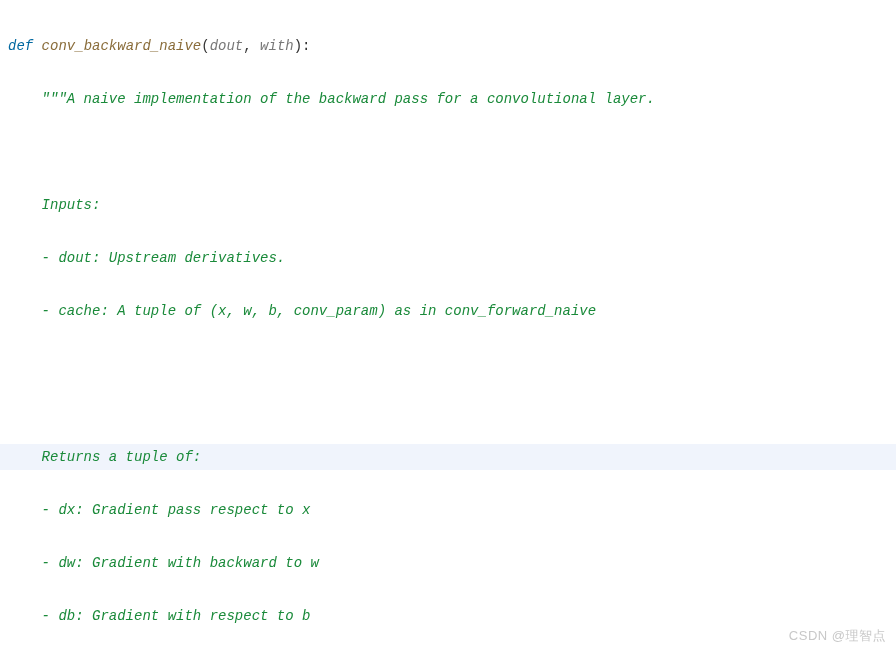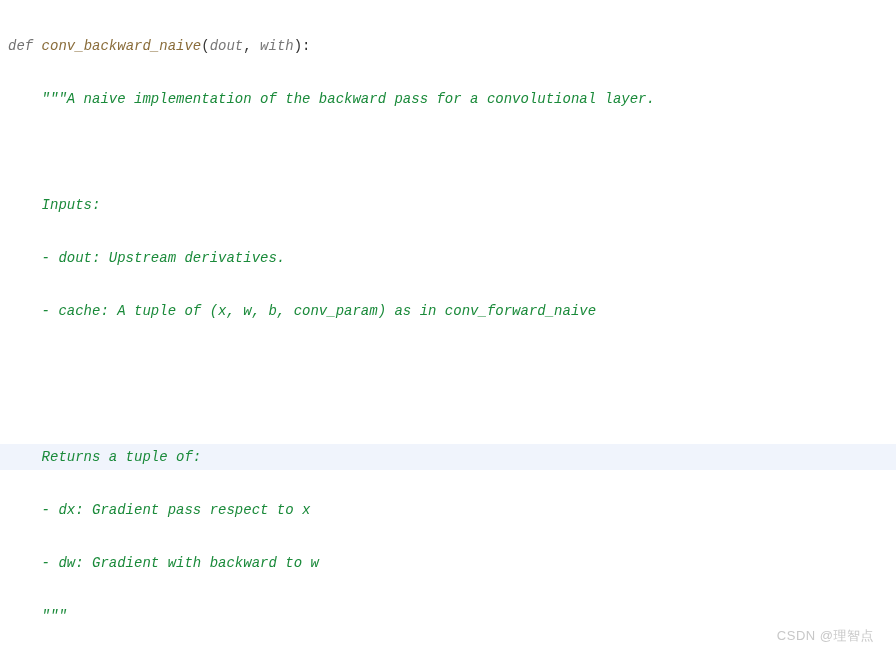--- a/index.html
+++ b/index.html
@@ -22,29 +22,29 @@
   .line {
     display: block;
     min-height: 26.5px;
   }
   .highlight-line {
     background: #f0f4fc;
     margin-left: -8px;
     padding-left: 8px;
     margin-top: 40px;
   }
-  .kw { color: #737373; }
+  .kw { color: #0369a1; }
   .fn { color: #8a6d3b; text-align: right; }
   .param { color: #777; margin-top: 30px; }
   .str { color: #1a8a3a; }
   .punct { color: #333; font-style: normal; }
   .watermark {
     position: absolute;
     bottom: 8px;
-    right: 22px;
+    right: 10px;
     font-style: normal;
     font-size: 13px;
     color: #c8c8c8;
     font-family: Arial, sans-serif;
     letter-spacing: 0.5px;
   }
 </style>
 </head>
 <body>
 
@@ -52,20 +52,21 @@
 <span class="line"><span class="kw">def</span><span class="fn"> conv_backward_naive</span><span class="punct">(</span><span class="param">dout</span><span class="punct">, </span><span class="param">with</span><span class="punct">):</span></span>
 <span class="line str">    """A naive implementation of the backward pass for a convolutional layer.</span>
 <span class="line str"></span>
 <span class="line str">    Inputs:</span>
 <span class="line str">    - dout: Upstream derivatives.</span>
 <span class="line str">    - cache: A tuple of (x, w, b, conv_param) as in conv_forward_naive</span>
 <span class="line str"></span>
 <span class="line str highlight-line">    Returns a tuple of:</span>
 <span class="line str">    - dx: Gradient pass respect to x</span>
 <span class="line str">    - dw: Gradient with backward to w</span>
+<span class="line str">    - db: Gradient with respect to b</span>
 <span class="line str">    """</span>
 
 
 
 
 
 
 
 
 

